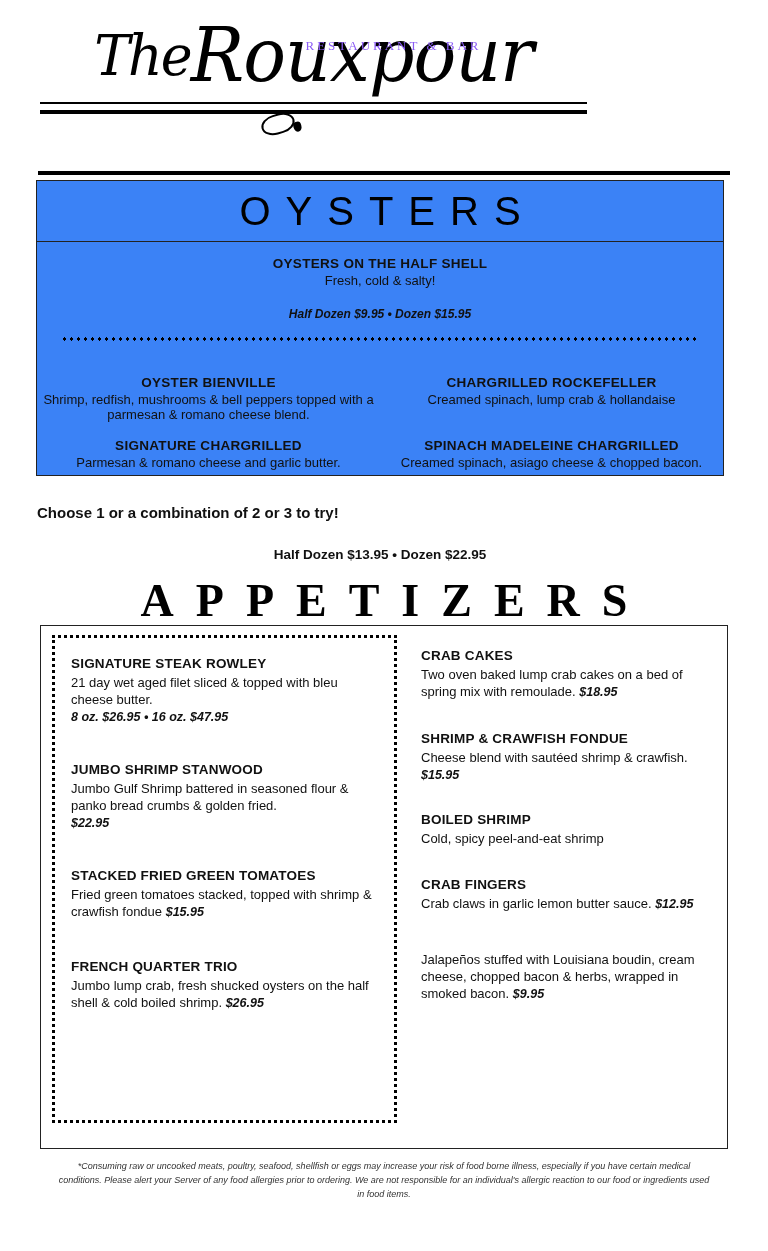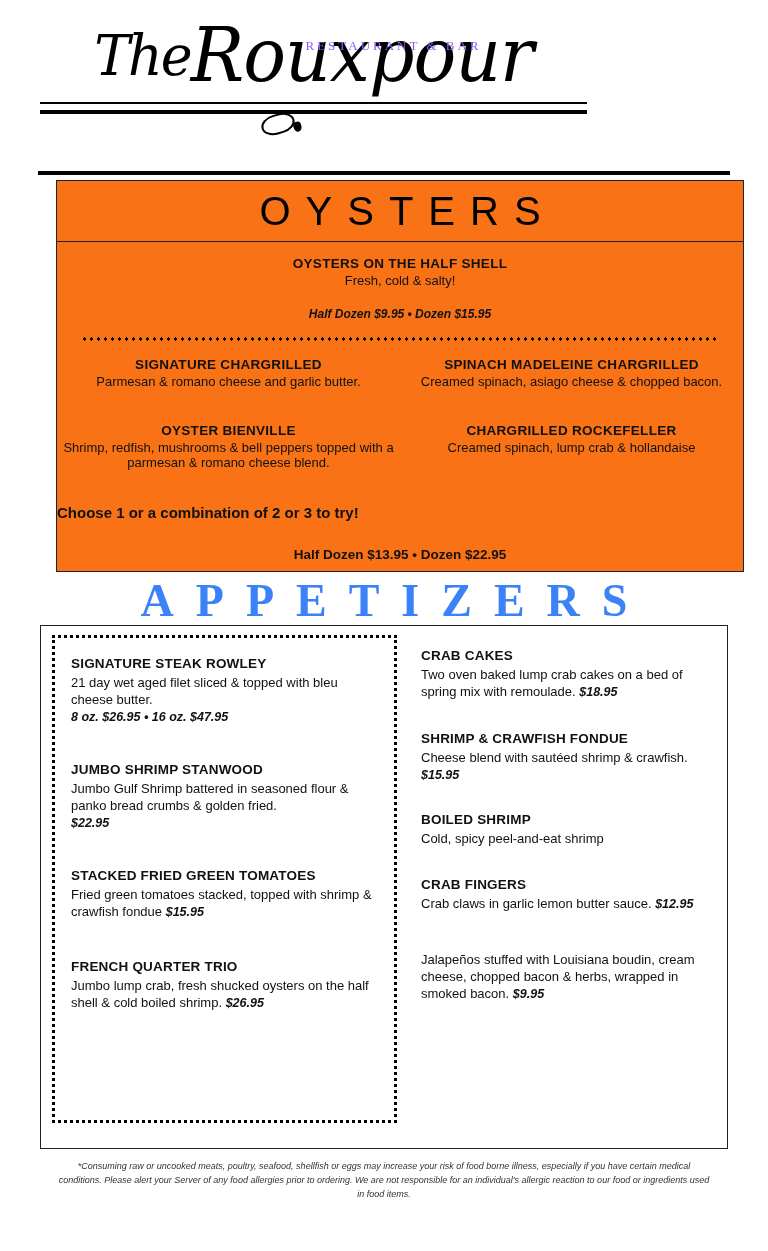--- a/index.html
+++ b/index.html
@@ -103,26 +103,26 @@
     position: absolute;
     left: 38px; right: 38px;
     top: 171px;
     height: 4px;
     background: #000;
   }
 
   
   .oysters-box {
     position: absolute;
-    left: 56px;
+    left: 36px;
     top: 180px;
     width: 688px;
-    height: 392px;
+    height: 296px;
     border: 1.5px solid #222;
-    background: #f97316;
+    background: #3b82f6;
   }
   .oysters-title-band {
     height: 61px;
     border-bottom: 1.5px solid #222;
     display: flex;
     align-items: center;
     justify-content: center;
   }
   .section-title-lg {
     font-family: "Liberation Sans", sans-serif;
@@ -194,21 +194,21 @@
     position: absolute;
     left: 0; right: 0;
     top: 578px;
     text-align: center;
     font-family: "Liberation Serif", "DejaVu Serif", serif;
     font-weight: bold;
     font-size: 46px;
     letter-spacing: 22px;
     text-indent: 22px;
     line-height: 1;
-    color: #3b82f6;
+    color: #000000;
   }
 
   .appetizers-box {
     position: absolute;
     left: 40px;
     top: 625px;
     width: 688px;
     height: 524px;
     border: 1.5px solid #222;
     background: #fff;
@@ -311,42 +311,42 @@
   <div class="oy-body">
 
     <div class="center-block halfshell">
       <p class="item-name-c">OYSTERS ON THE HALF SHELL</p>
       <p class="item-desc-c">Fresh, cold &amp; salty!</p>
       <p class="item-price-c">Half Dozen  $9.95 • Dozen  $15.95</p>
     </div>
 
     <div class="dotrule"></div>
 
+    <div class="oy-grid oy-row2">
+      <div class="oy-col">
+        <p class="item-name-c">OYSTER BIENVILLE</p>
+        <p class="item-desc-c">Shrimp, redfish, mushrooms &amp; bell peppers topped with a parmesan &amp; romano cheese blend.</p>
+      </div>
+      <div class="oy-col">
+        <p class="item-name-c">CHARGRILLED ROCKEFELLER</p>
+        <p class="item-desc-c">Creamed spinach, lump crab &amp; hollandaise</p>
+      </div>
+    </div>
+
     <div class="oy-grid">
       <div class="oy-col">
         <p class="item-name-c">SIGNATURE CHARGRILLED</p>
         <p class="item-desc-c">Parmesan &amp; romano cheese and garlic butter.</p>
       </div>
       <div class="oy-col">
         <p class="item-name-c">SPINACH MADELEINE CHARGRILLED</p>
         <p class="item-desc-c">Creamed spinach, asiago cheese &amp; chopped bacon.</p>
       </div>
     </div>
 
-    <div class="oy-grid oy-row2">
-      <div class="oy-col">
-        <p class="item-name-c">OYSTER BIENVILLE</p>
-        <p class="item-desc-c">Shrimp, redfish, mushrooms &amp; bell peppers topped with a parmesan &amp; romano cheese blend.</p>
-      </div>
-      <div class="oy-col">
-        <p class="item-name-c">CHARGRILLED ROCKEFELLER</p>
-        <p class="item-desc-c">Creamed spinach, lump crab &amp; hollandaise</p>
-      </div>
-    </div>
-
     <div class="choose-line">Choose 1 or a combination of 2 or 3 to try!</div>
     <div class="combo-price">Half Dozen  $13.95 • Dozen  $22.95</div>
   </div>
 </div>
 
 <div class="appetizers-title">APPETIZERS</div>
 
 <div class="appetizers-box">
   <div class="dotted-col"></div>
 

